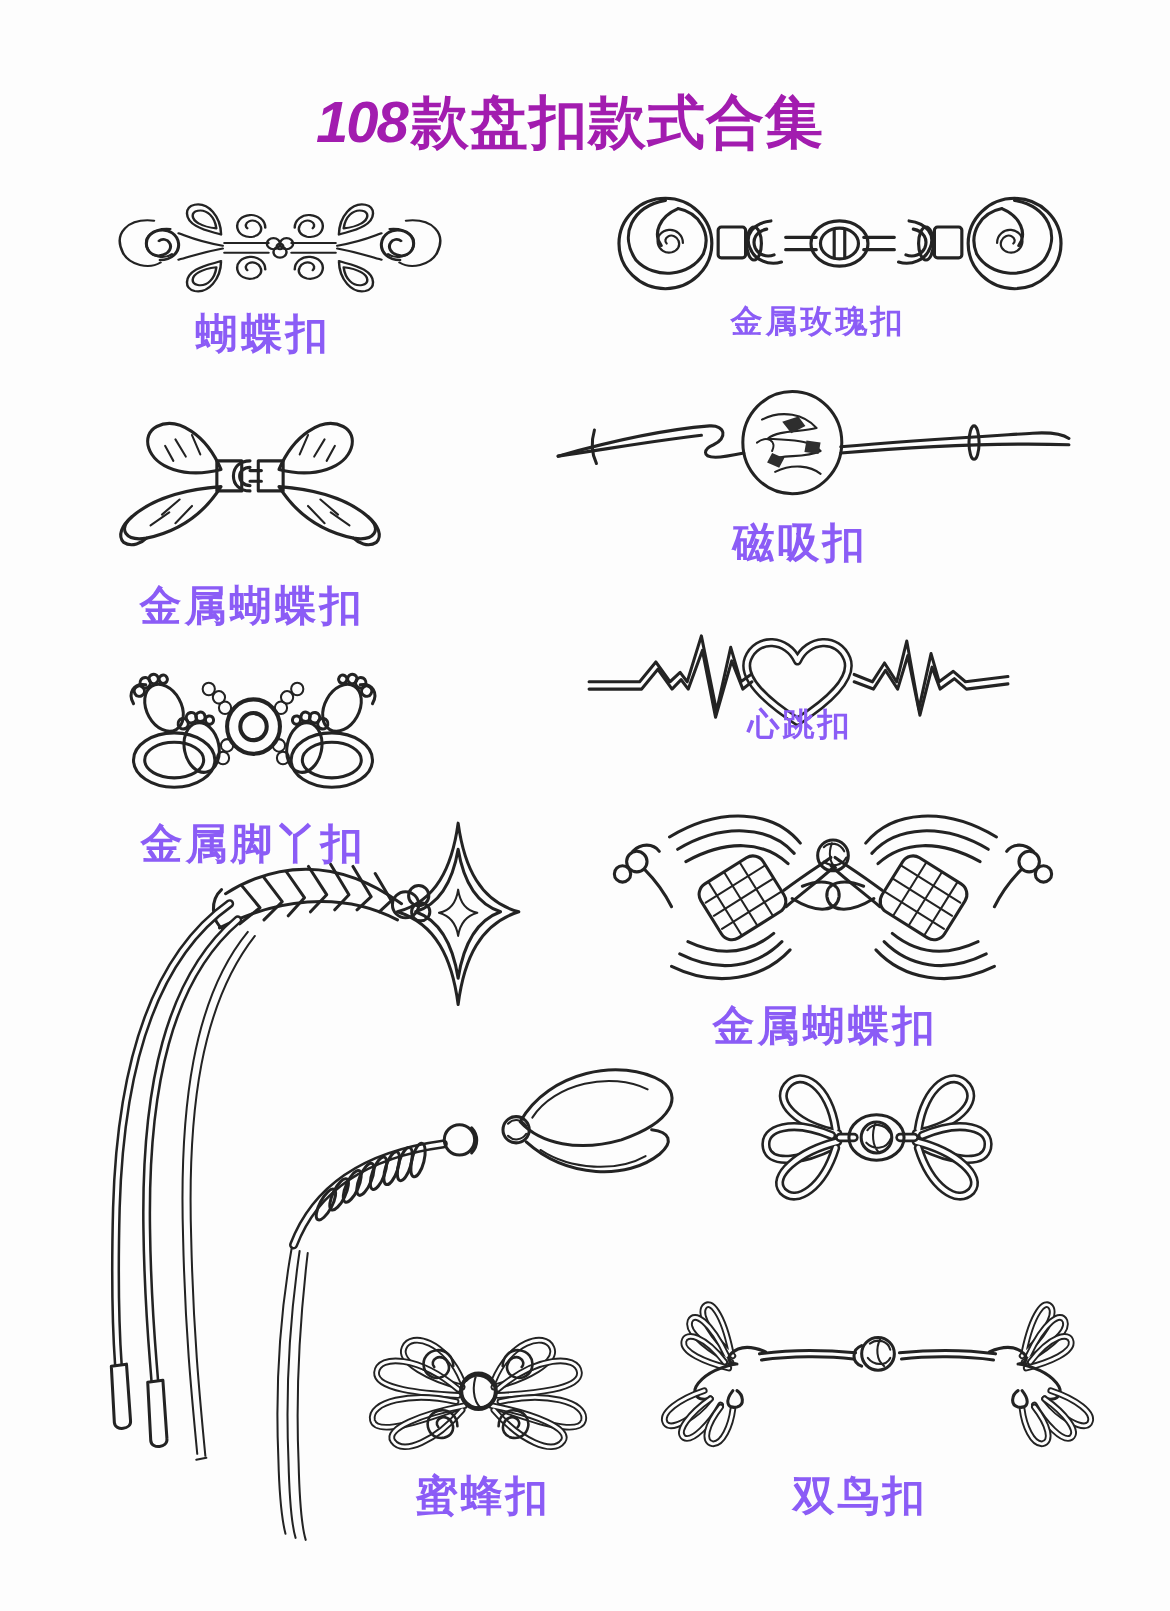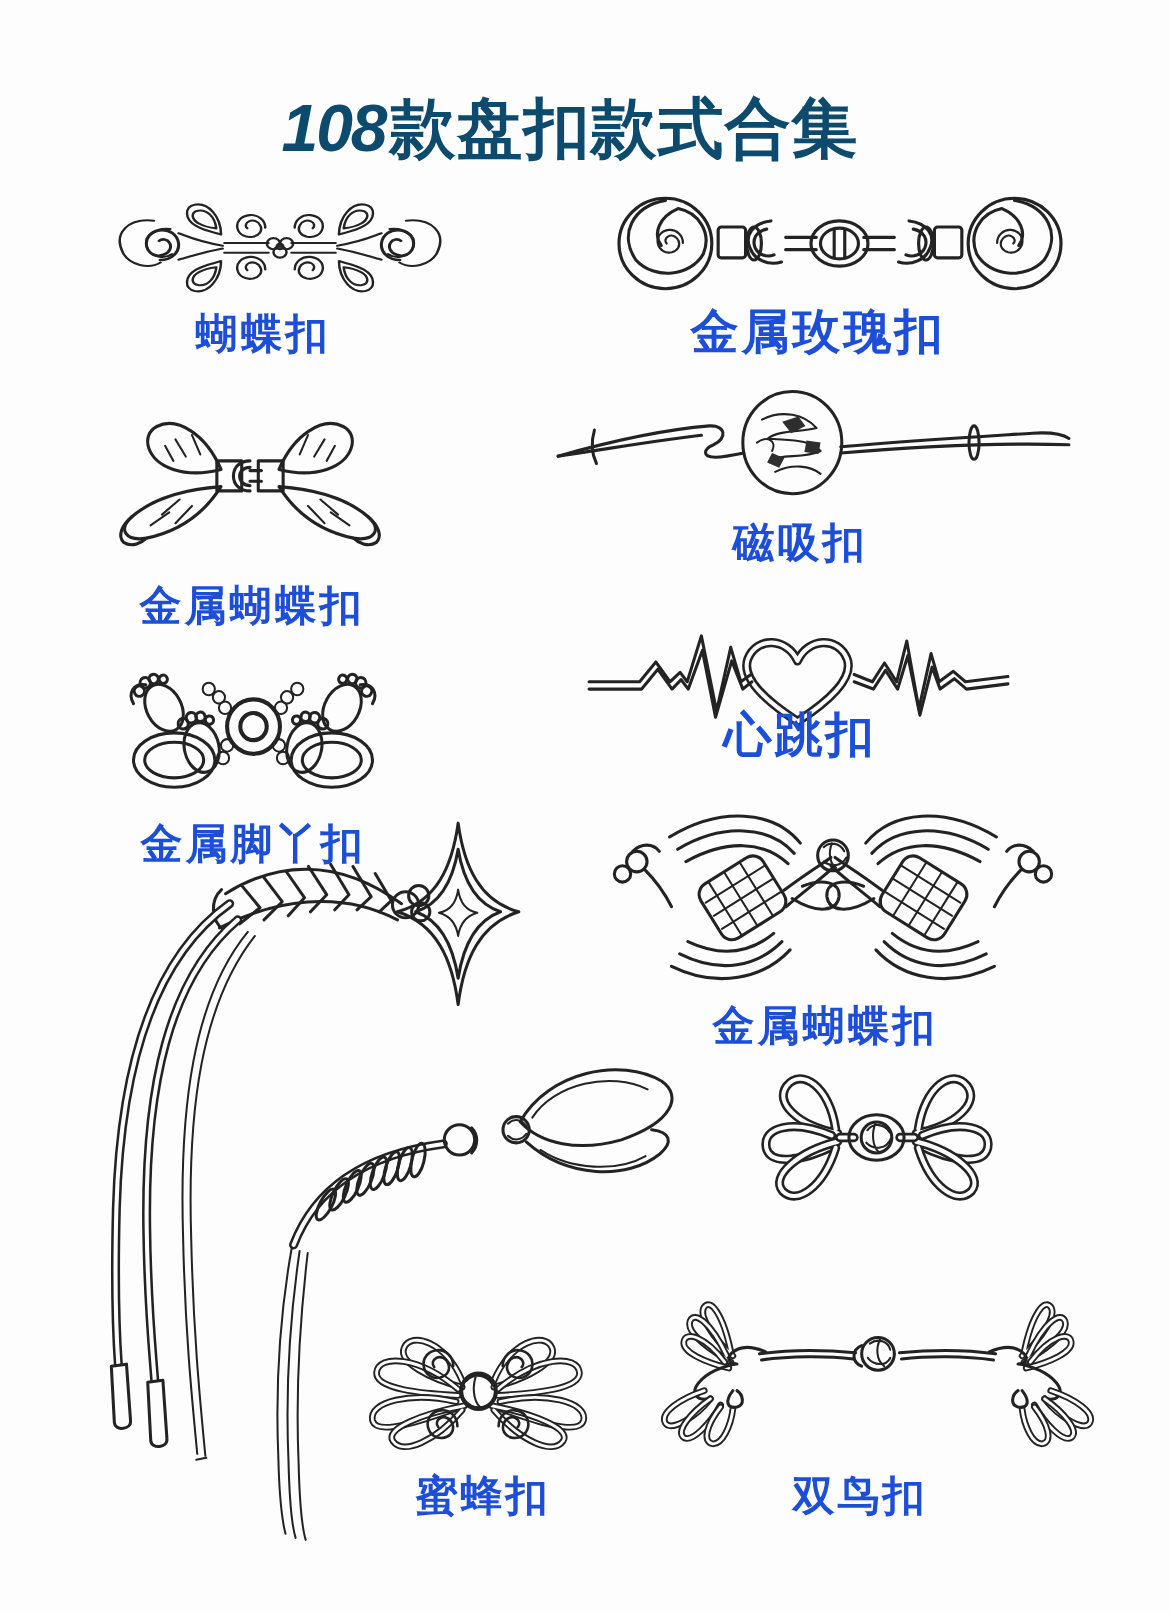--- a/index.html
+++ b/index.html
@@ -3,28 +3,28 @@
 <meta charset="utf-8">
 <style>
   html,body{margin:0;padding:0;background:#e8e8e8;}
   .page{
     position:relative;width:1170px;height:1611px;margin:0 auto;
     background:#fdfdfd;overflow:hidden;
     font-family:"Liberation Sans","DejaVu Sans",sans-serif;color:#1f1f1f;
   }
   .title{
     position:absolute;top:84px;left:570px;transform:translateX(-50%);
-    white-space:nowrap;font-size:66px;font-weight:900;letter-spacing:1px;color:#0c4a6e;
+    white-space:nowrap;font-size:58px;font-weight:900;letter-spacing:1px;color:#a21caf;
   }
   .title .num{font-style:italic;font-weight:900;letter-spacing:-2px;padding-right:4px;}
   .lbl{
     position:absolute;transform:translateX(-50%);white-space:nowrap;
-    font-size:42px;font-weight:700;letter-spacing:3px;color:#1d4ed8;
+    font-size:42px;font-weight:700;letter-spacing:3px;color:#8b5cf6;
   }
-  .lbl.sm{font-size:48px;}
+  .lbl.sm{font-size:32px;}
   .art{position:absolute;}
   
   .k   {fill:none;stroke:#232323;stroke-width:3;stroke-linecap:round;stroke-linejoin:round;}
   .k2  {fill:none;stroke:#232323;stroke-width:2;stroke-linecap:round;stroke-linejoin:round;}
   .k4  {fill:none;stroke:#232323;stroke-width:4;stroke-linecap:round;stroke-linejoin:round;}
   .rb  {fill:none;stroke:#232323;stroke-width:9;stroke-linecap:round;stroke-linejoin:round;}
   .rw  {fill:none;stroke:#fdfdfd;stroke-width:4;stroke-linecap:round;stroke-linejoin:round;}
   .rb2 {fill:none;stroke:#232323;stroke-width:6.5;stroke-linecap:round;stroke-linejoin:round;}
   .rw2 {fill:none;stroke:#fdfdfd;stroke-width:2.8;stroke-linecap:round;stroke-linejoin:round;}
   .blob{fill:#2e2e2e;stroke:none;}

